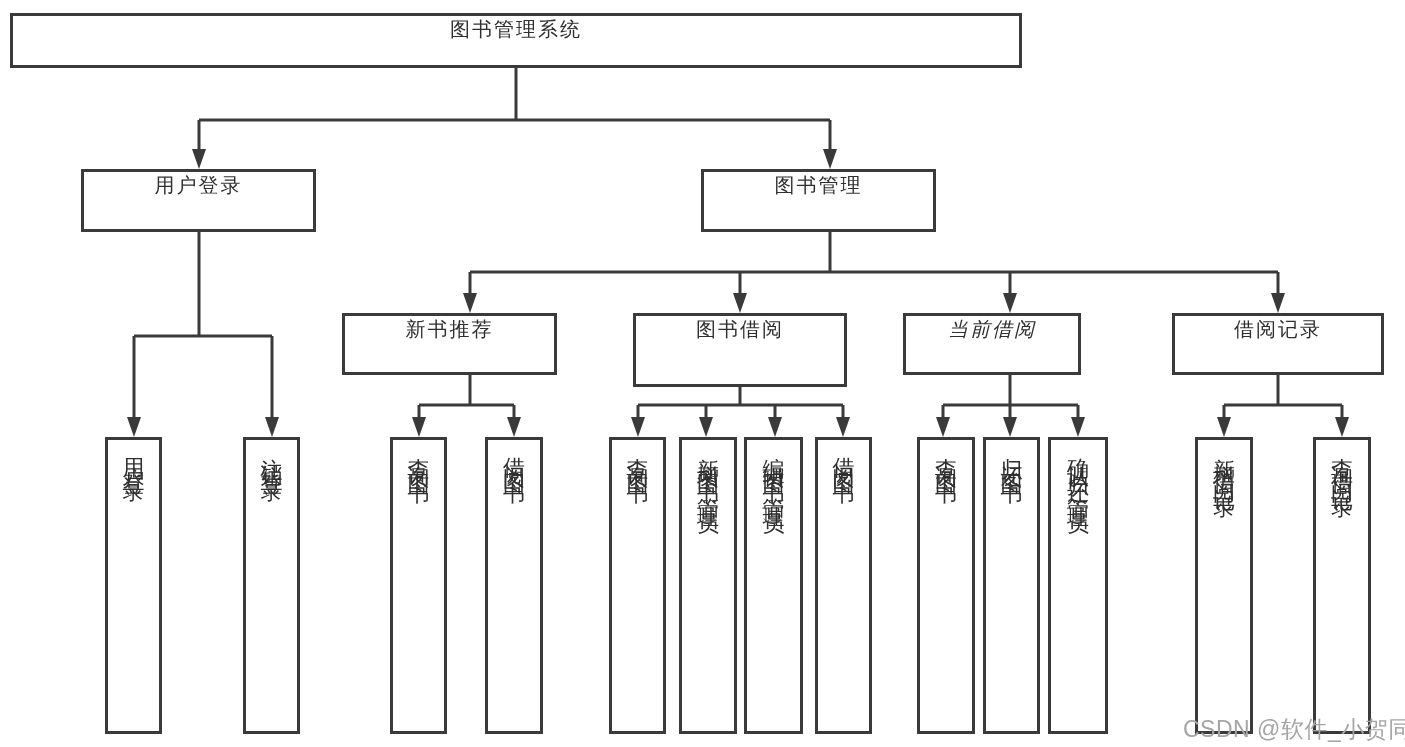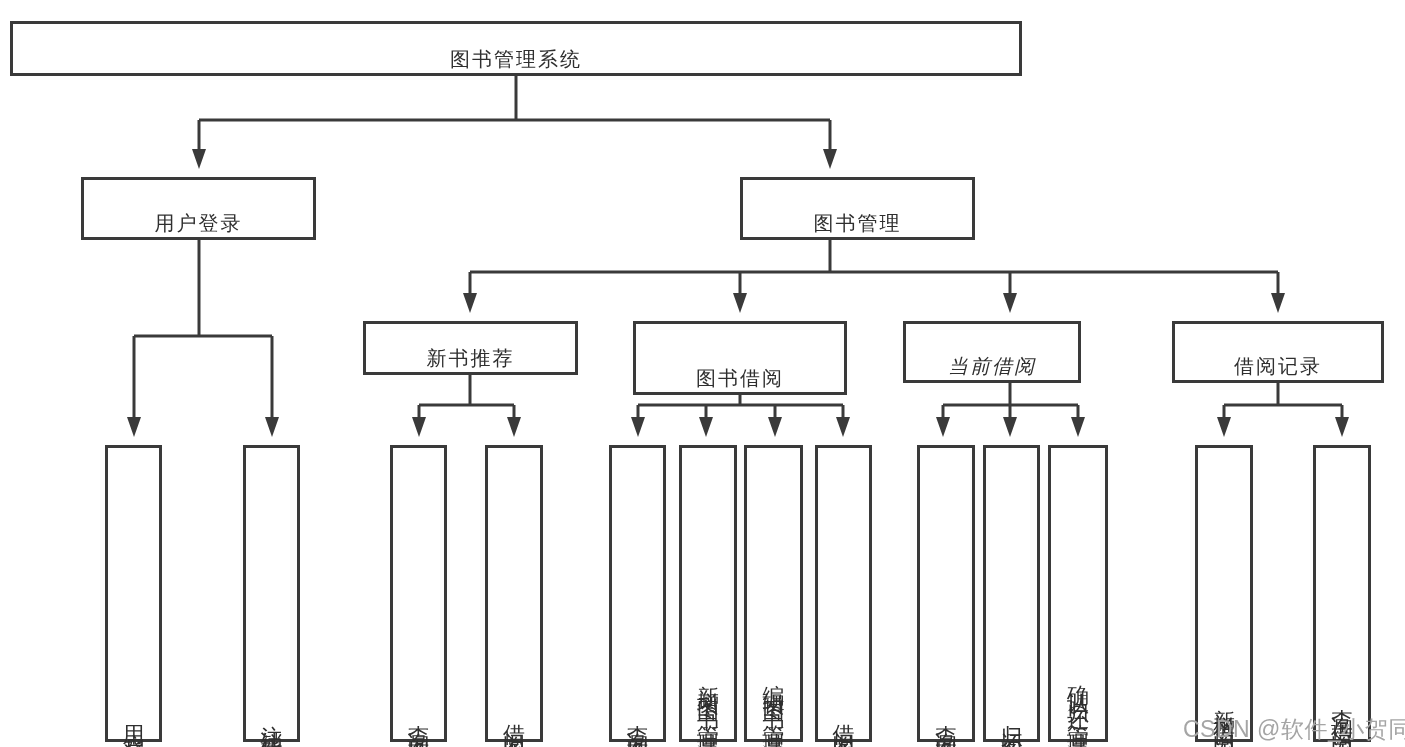--- a/index.html
+++ b/index.html
@@ -4,35 +4,34 @@
 <style>
   html,body { margin:0; padding:0; background:#ffffff; }
   .stage {
     position:relative; width:1405px; height:747px; background:#ffffff;
     font-family:"Liberation Sans", sans-serif; overflow:hidden;
   }
   .connectors { position:absolute; left:0; top:0; width:1405px; height:747px; }
   .box {
     position:absolute; box-sizing:border-box;
     border:3px solid #3a3a3a; background:#ffffff;
-    display:flex; align-items:flex-end; justify-content:center;
+    display:flex; align-items:flex-start; justify-content:center;
     color:#2f2f2f;
-    margin-top:8px;
   }
   .h-box .lbl { font-size:20px; letter-spacing:2px; white-space:nowrap; }
   .root-box .lbl { font-size:20px; letter-spacing:2px; }
   .v-box .lbl {
     writing-mode:vertical-rl; text-orientation:mixed;
     font-size:22px; letter-spacing:8px; line-height:1;
   }
   
   .root-box   { left:10px;   top:13px;  width:1012px; height:55px; }
   .n-l2a      { left:81px;   top:169px; width:235px;  height:63px; }
-  .n-l2b      { left:740px;  top:169px; width:235px;  height:63px; }
-  .n-l3a      { left:363px;  top:313px; width:215px;  height:54px;font-family:Liberation Mono, monospace; }
+  .n-l2b      { left:701px;  top:169px; width:235px;  height:63px; }
+  .n-l3a      { left:342px;  top:313px; width:215px;  height:62px;font-family:Liberation Mono, monospace; }
   .n-l3b      { left:633px;  top:313px; width:214px;  height:74px; }
   .n-l3c      { left:903px;  top:313px; width:178px;  height:62px;font-style:italic; }
   .n-l3d      { left:1172px; top:313px; width:212px;  height:62px; }
   .leaf       { top:437px; height:297px; }
   .n-u1 { left:105px;  width:57px; }
   .n-u2 { left:243px;  width:57px; }
   .n-n1 { left:390px;  width:57px; }
   .n-n2 { left:485px;  width:58px; }
   .n-b1 { left:609px;  width:57px; }
   .n-b2 { left:679px;  width:58px; }

